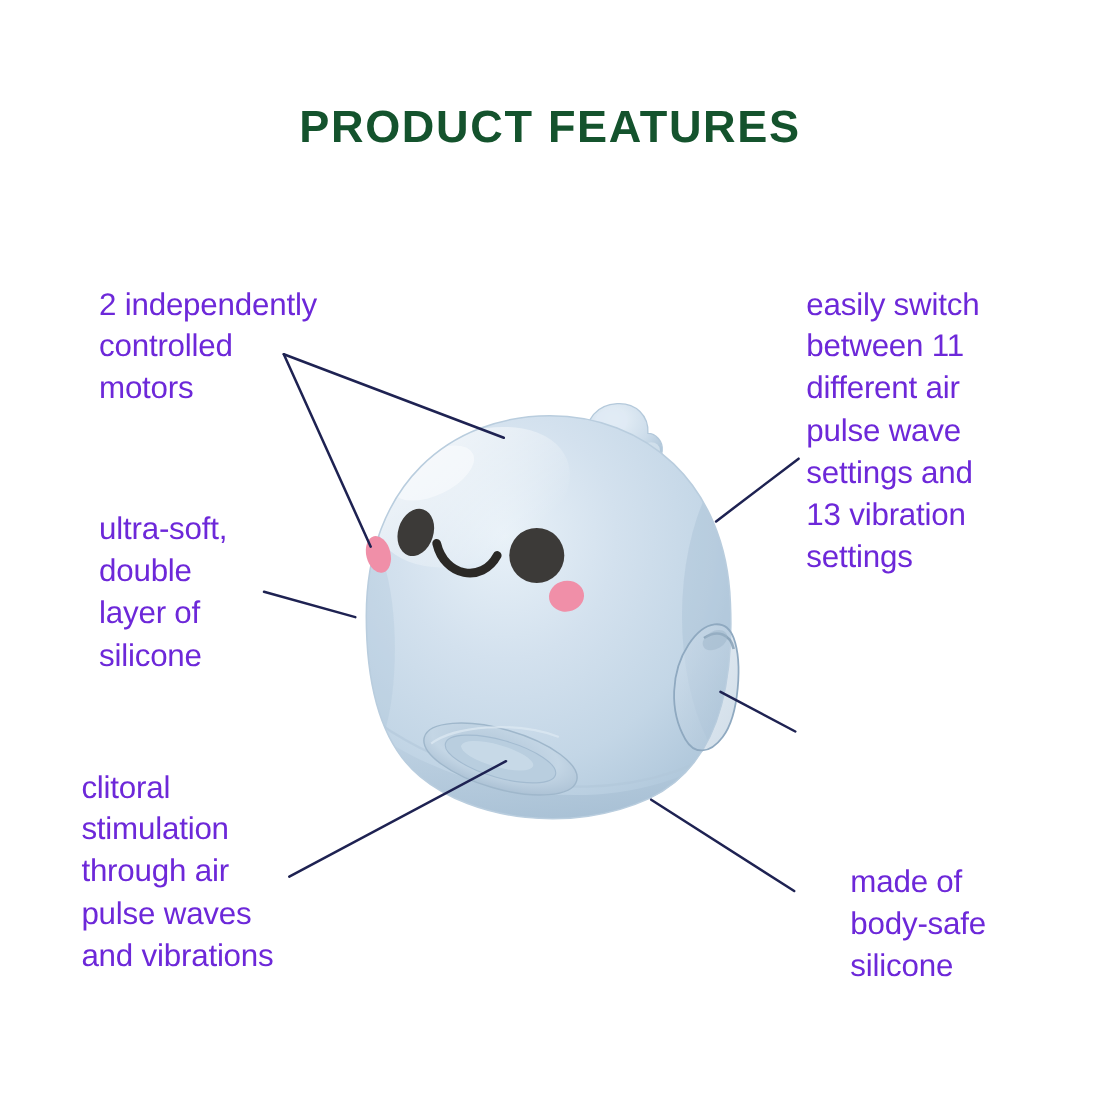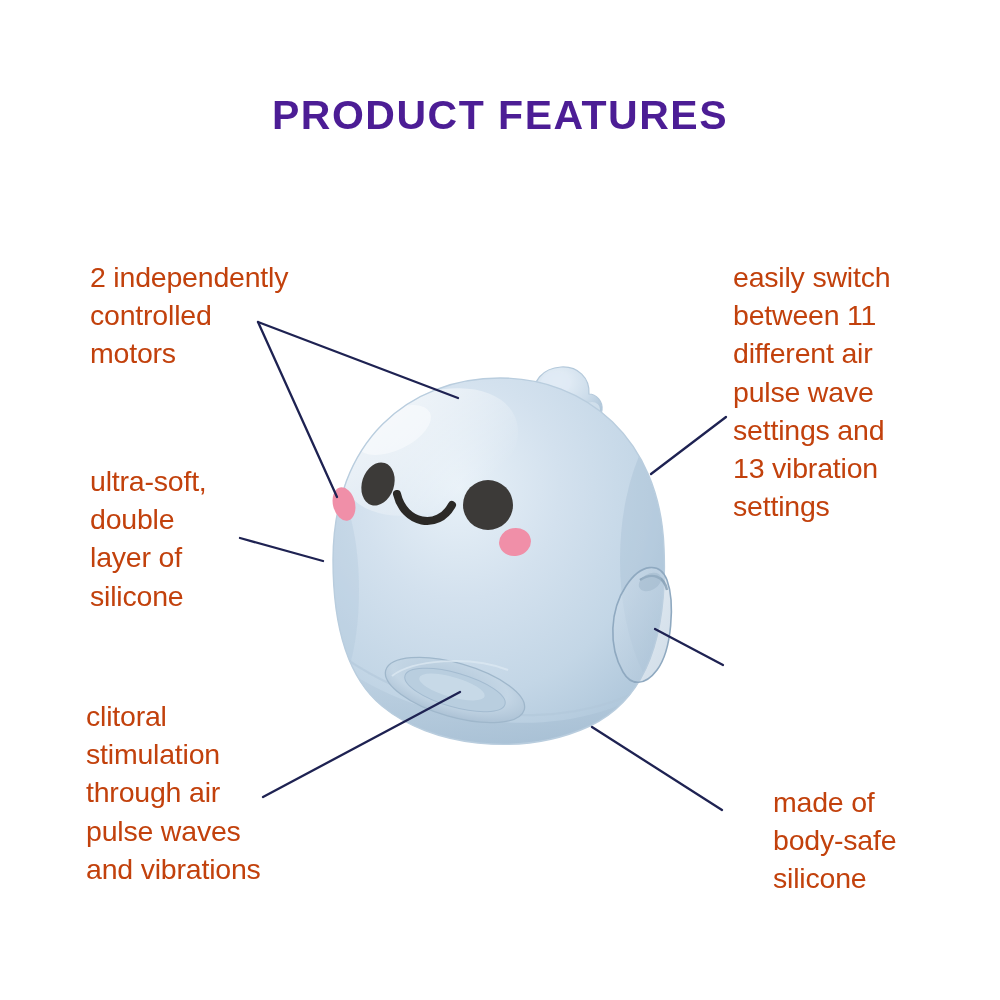--- a/index.html
+++ b/index.html
@@ -20,41 +20,41 @@
   
   #title {
     position: absolute;
     top: 92px;
     left: 0;
     width: 1000px;
     text-align: center;
     font-size: 41px;
     font-weight: bold;
     letter-spacing: 1.5px;
-    color: #4c1d95;
+    color: #14532d;
     font-family: "Liberation Sans", sans-serif;
   }
 
   
   .callout {
     position: absolute;
-    color: #c2410c;
+    color: #6d28d9;
     font-size: 28.5px;
     line-height: 1.34;
     font-family: "Liberation Sans", sans-serif;
     font-weight: 400;
     white-space: pre-line;
     letter-spacing: -0.2px;
   }
   .callout.left  { text-align: left; }
   .callout.right { text-align: left; }
 
   #cl-motors     { left: 90px;  top: 258px; width: 270px; }
   #cl-ultrasoft  { left: 90px;  top: 462px; width: 250px; }
-  #cl-clitoral   { left: 86px;  top: 697px; width: 270px; }
+  #cl-clitoral   { left: 74px;  top: 697px; width: 270px; }
   #cl-settings   { left: 733px; top: 258px; width: 215px; }
   #cl-usbc       { left: 733px; top: 615px; width: 220px; }
   #cl-bodysafe   { left: 733px; top: 783px; width: 220px; margin-left: 40px; }
 
   
   #leaders, #product {
     position: absolute;
     left: 0; top: 0;
     width: 1000px; height: 1000px;
   }

